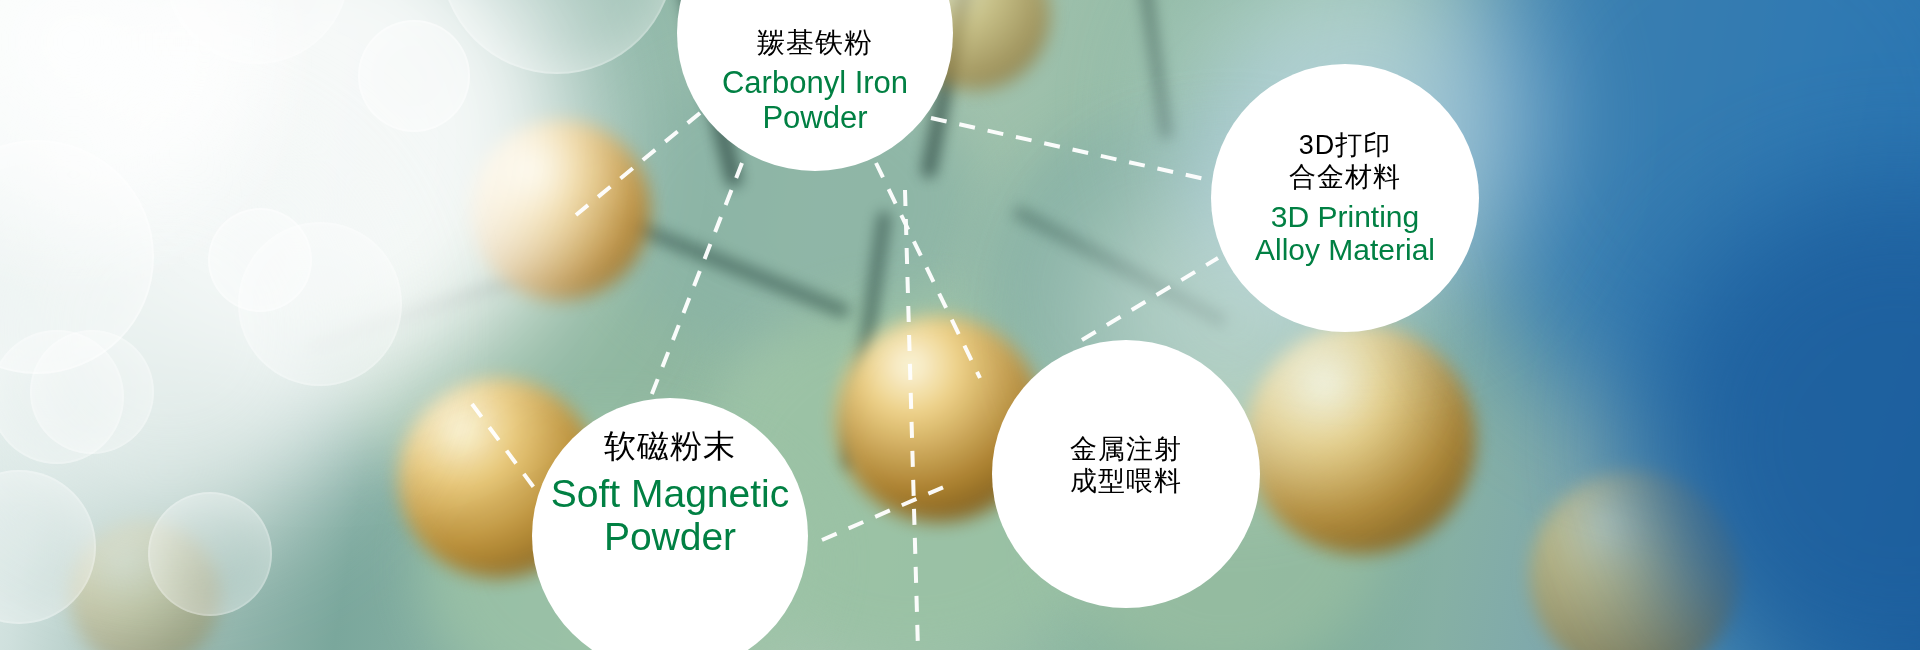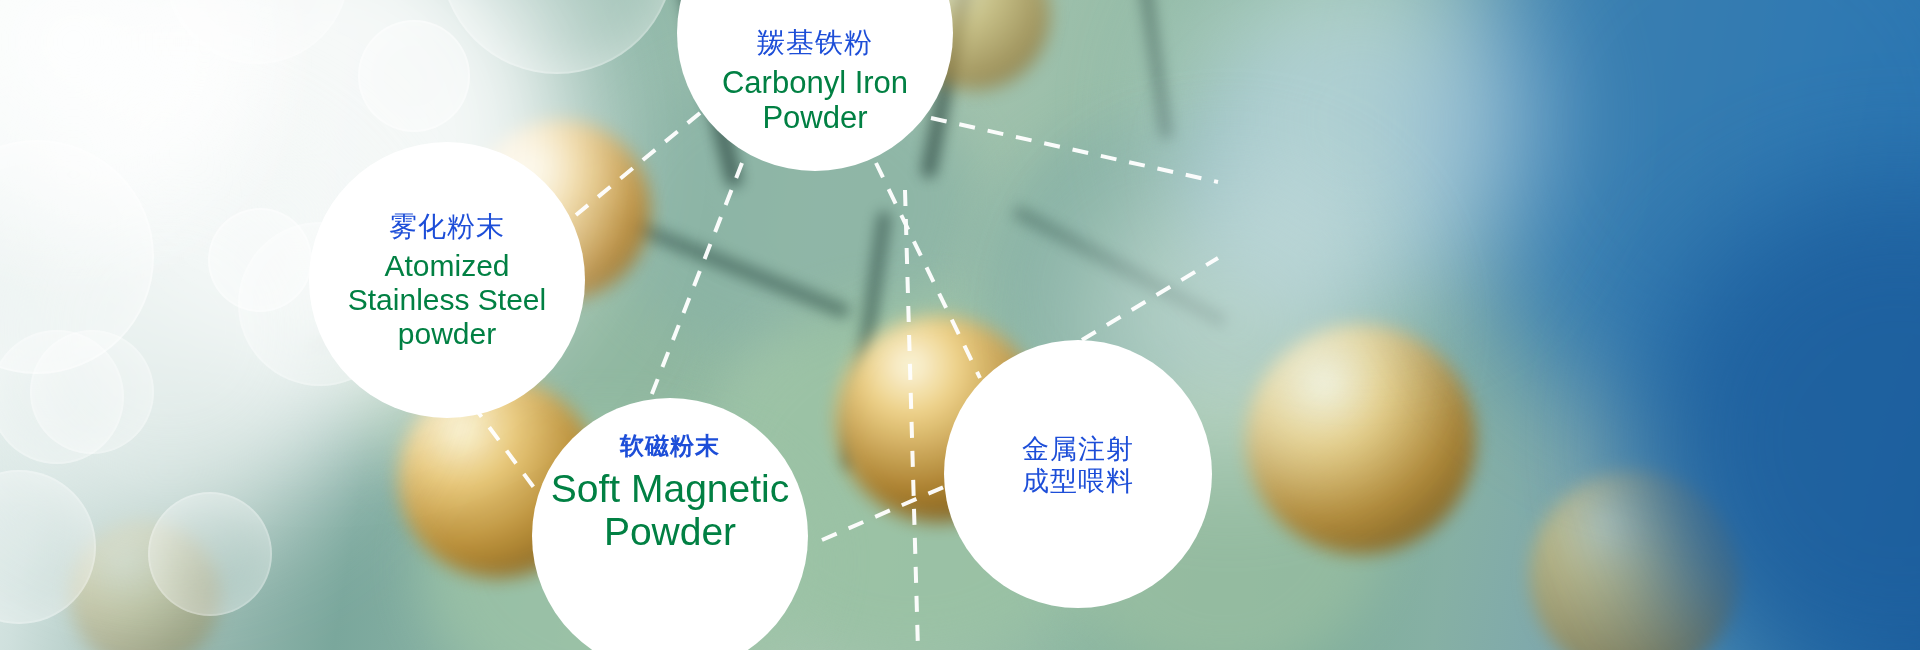--- a/index.html
+++ b/index.html
@@ -49,21 +49,21 @@
   
   .node{
     position:absolute;border-radius:50%;
     background:#ffffff;
     display:flex;flex-direction:column;
     align-items:center;justify-content:center;
     text-align:center;line-height:1.06;
     box-sizing:border-box;
   }
   .node .cn{
-    color:#1d4ed8;
+    color:#000000;
     font-size:27px;
     letter-spacing:1px;
     line-height:1.20;
     white-space:pre-line;
   }
   .node .en{
     color:#018043;
     font-size:30px;
     line-height:1.12;
     margin-top:6px;
@@ -75,26 +75,26 @@
   #node-carbonyl .en{font-size:31px;}
 
   #node-atomized{width:276px;height:276px;left:309px;top:142px;}
   #node-atomized .cn{font-size:28px;}
   #node-atomized .en{font-size:30px;}
 
   #node-3dprint{width:268px;height:268px;left:1211px;top:64px;}
   #node-3dprint .cn{font-size:27px;}
   #node-3dprint .en{font-size:30px;}
 
-  #node-mim{width:268px;height:268px;left:944px;top:340px;padding-bottom:18px;}
+  #node-mim{width:268px;height:268px;left:992px;top:340px;padding-bottom:18px;}
   #node-mim .cn{font-size:27px;}
   #node-mim .en{font-size:30px;}
 
   #node-softmag{width:276px;height:276px;left:532px;top:398px;padding-bottom:86px;}
-  #node-softmag .cn{font-size:24px;font-weight:bold;}
+  #node-softmag .cn{font-size:32px;}
   #node-softmag .en{font-size:39px;}
 </style>
 </head>
 <body>
 
 <div id="stage">
 
   <div class="bg-base"></div>
 
   <div>
@@ -173,27 +173,27 @@
       <line x1="905" y1="190" x2="918" y2="650"></line>
     </g>
   </svg>
 
   <div class="node" id="node-carbonyl">
     <div class="cn">羰基铁粉</div>
     <div class="en">Carbonyl Iron
 Powder</div>
   </div>
 
-  <div class="node" id="node-atomized">
-    <div class="cn">雾化粉末</div>
-    <div class="en">Atomized
-Stainless Steel
-powder</div>
-  </div>
-
+
+  <div class="node" id="node-3dprint">
+    <div class="cn">3D打印
+合金材料</div>
+    <div class="en">3D Printing
+Alloy Material</div>
+  </div>
 
   <div class="node" id="node-mim">
     <div class="cn">金属注射
 成型喂料</div>
   </div>
 
   <div class="node" id="node-softmag">
     <div class="cn">软磁粉末</div>
     <div class="en">Soft Magnetic
 Powder</div>

